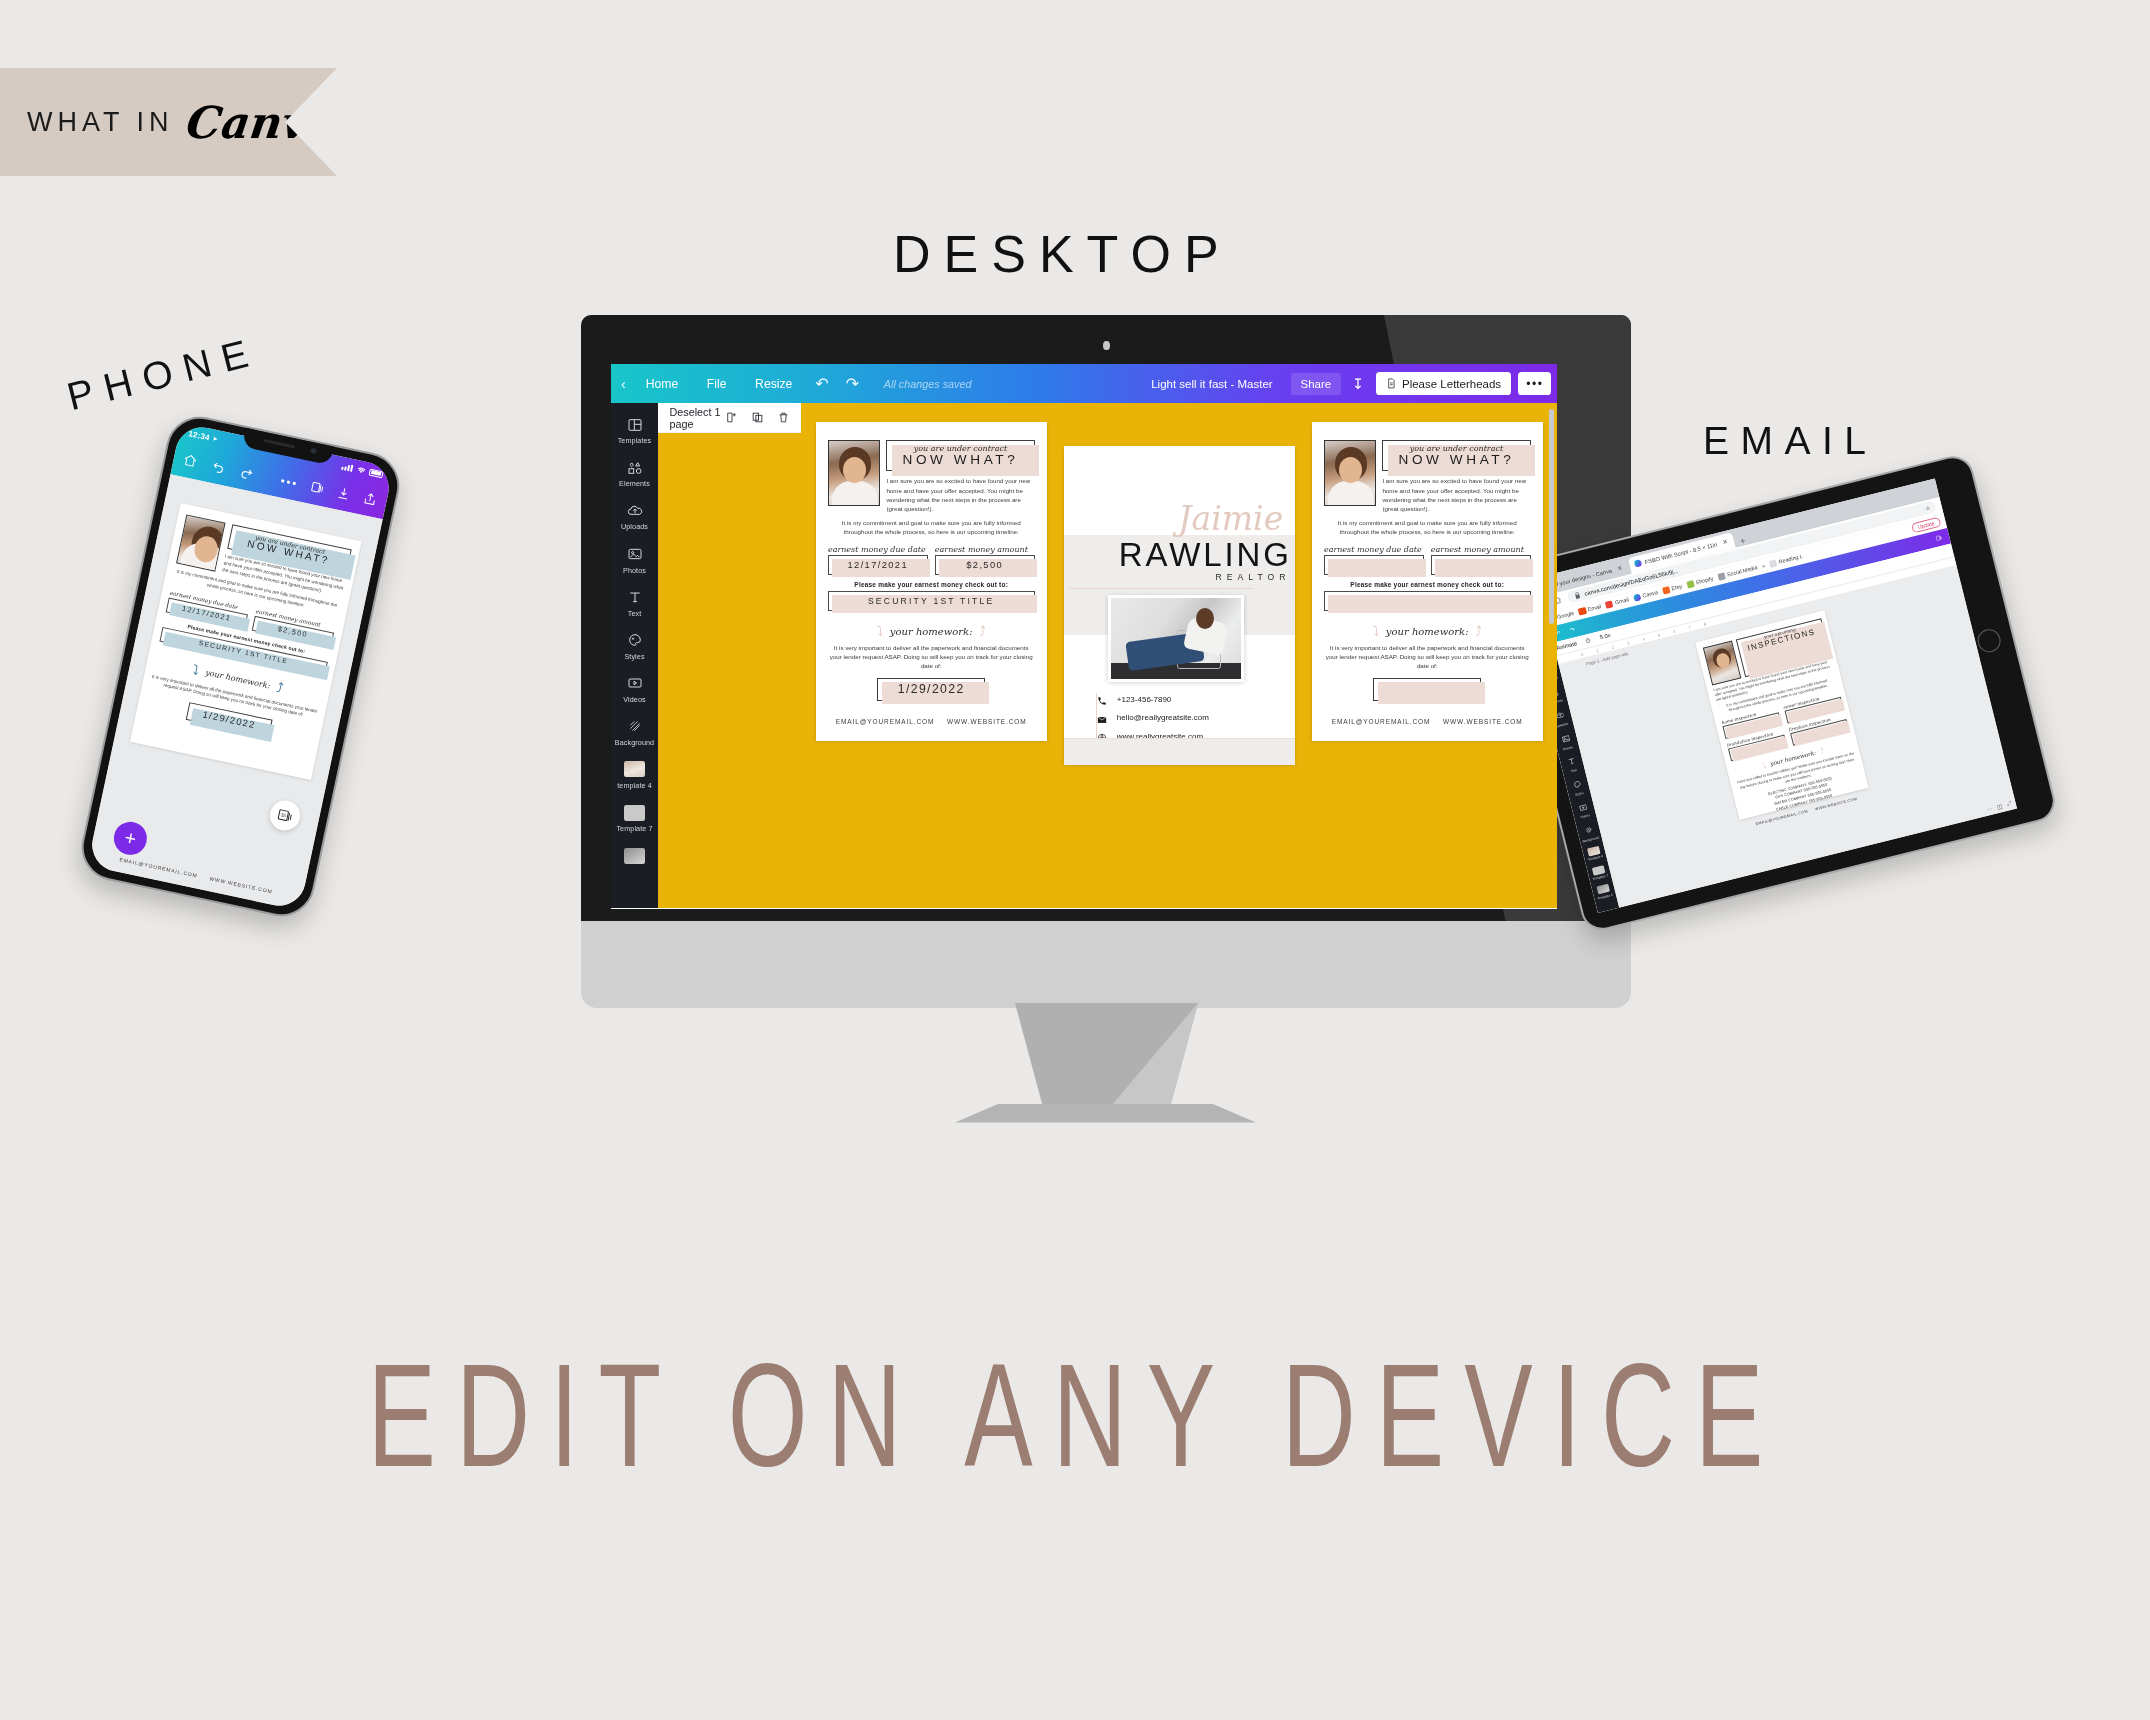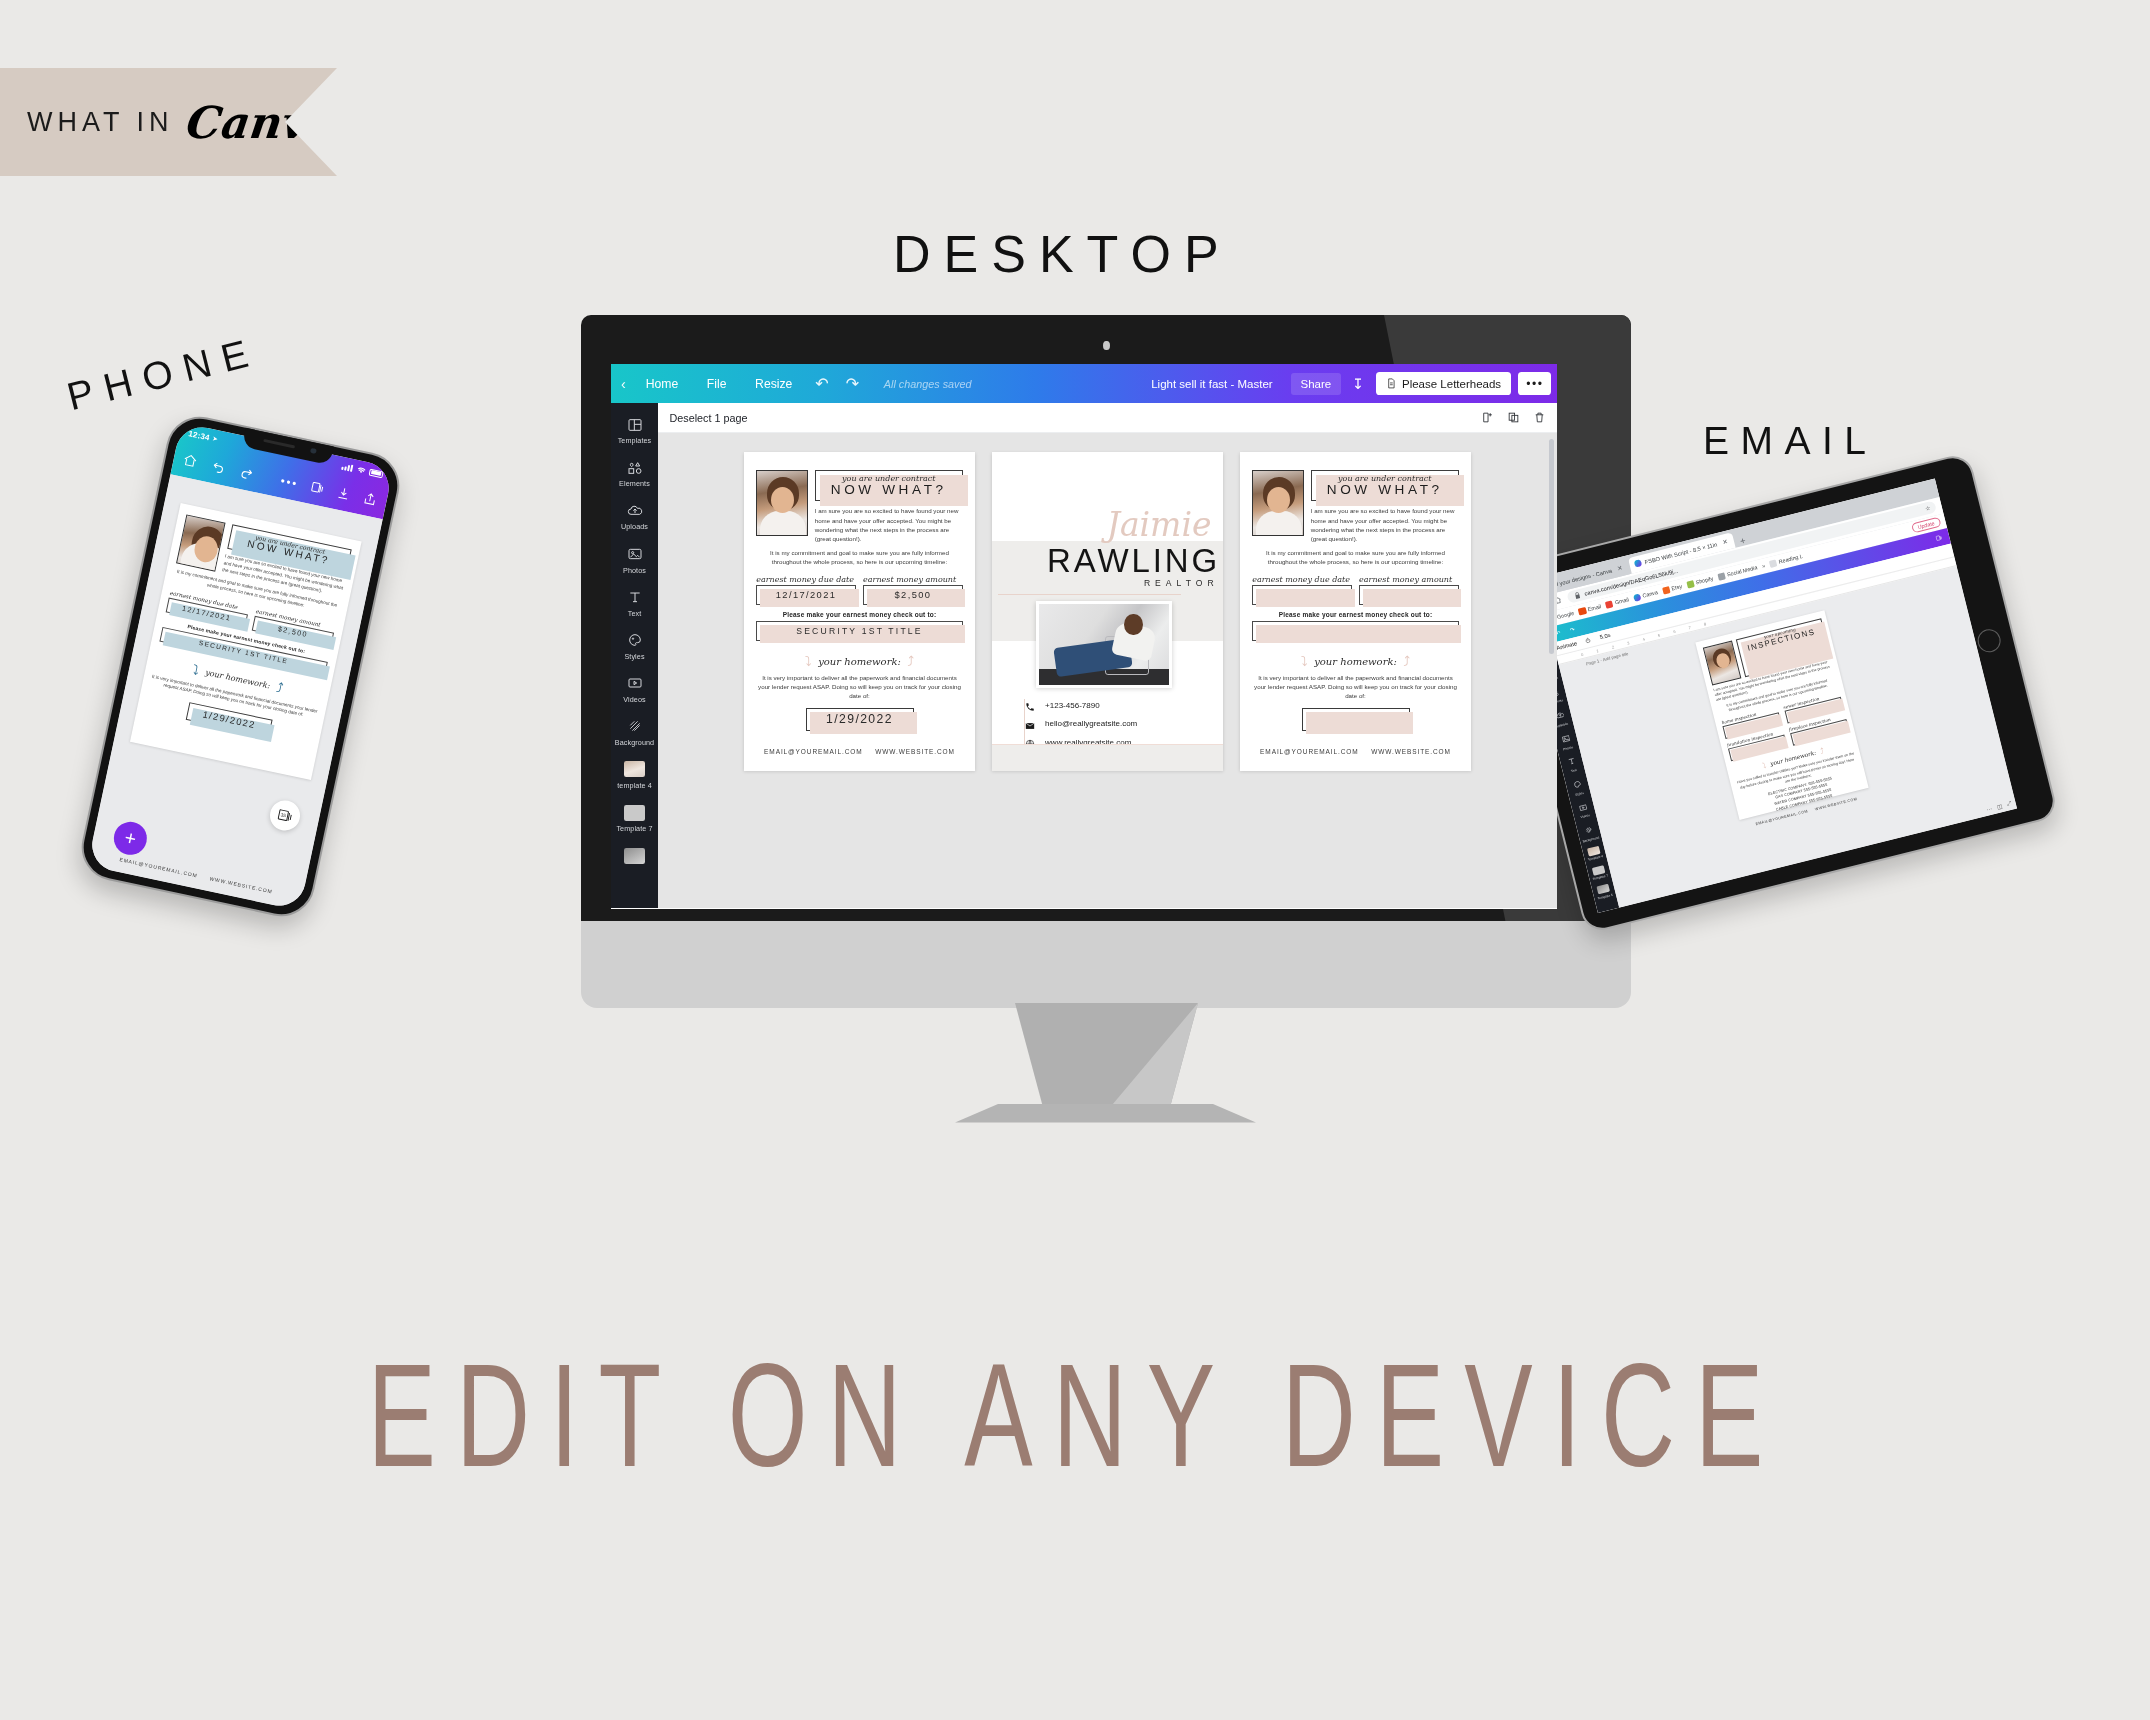--- a/index.html
+++ b/index.html
@@ -116,21 +116,21 @@
   .cv-rail { width:47px; background:#1a1d24; flex:0 0 47px; padding-top:5.7px; overflow:hidden; }
   .rail-item { text-align:center; padding:8px 1.4px 6.5px; color:#d5d7db; }
   .rail-ic { height:16px; display:flex; align-items:center; justify-content:center; }
   .rail-ic svg { width:16px; height:16px; }
   .rail-lb { font-size:7.2px; margin-top:3.6px; letter-spacing:0.1px; }
   .rail-thumb { width:21.5px; height:16px; margin:0 auto; border-radius:2.2px;
     background:linear-gradient(160deg,#c9b5a4,#efe6df 55%,#d8cdc5); }
   .rail-thumb.plain { background:#c9c9c9; }
   .rail-thumb.dark  { background:linear-gradient(150deg,#8d8d8d,#d6d6d6); }
 
-  .cv-main { flex:1; background:#e5e5e5; display:flex; flex-direction:column;justify-content:center; }
+  .cv-main { flex:1; background:#eab308; display:flex; flex-direction:row;justify-content:center; }
   .cv-subbar { height:30px; background:#fff; display:flex; align-items:center;
     padding:0 11.5px; font-size:10.8px; color:#22252b; border-bottom:0.7px solid #eceef0; }
   .cv-subbar .sb-icons { margin-left:auto; display:flex; gap:13px; }
   .cv-subbar .sb-icons svg { width:13px; height:13px; }
   .cv-canvas { flex:1; display:flex; justify-content:center; align-items:flex-start;
     gap:17px; padding:18.6px 14.3px 0; position:relative; }
   .cv-scroll { position:absolute; right:2.9px; top:5.7px; width:5px; height:215px;
     background:#c6c9cf; border-radius:2.9px; }
 
   
@@ -177,21 +177,21 @@
   .ph-date { width:108px; margin:7.2px auto 0; border:1.4px solid #3a3a3a; height:23px; position:relative; }
   .ph-date .fill{position:absolute;left:3.6px;top:3.6px;right:-4.3px;bottom:-4.3px;background:var(--accent,#eddcd6);}
   .ph-date .val{position:relative;z-index:1;display:flex;align-items:center;justify-content:center;
     height:100%;font-size:12.2px;letter-spacing:1.4px;color:#2a2a2a;}
   .ph-foot { position:absolute; left:0; right:0; bottom:16px; text-align:center;
     font-size:6.5px; letter-spacing:0.9px; color:#3a3a3a; }
   .ph-foot span { margin:0 5px; }
 
   
   .bc { width:231px; height:319px; background:#fff; box-shadow:0 0.7px 3.6px rgba(0,0,0,.16);
-    position:relative; overflow:hidden; }
+    position:relative; overflow:hidden;margin-top:24px; }
   .bc-band { position:absolute; left:0; top:89px; width:100%; height:100px; background:#eeedeb; }
   .bc-name { position:absolute; left:0; right:0; top:56px; text-align:right; padding-right:11.5px;
     font-family:"DejaVu Serif",serif; font-style:italic; font-size:33px; color:#e3cac0;
     line-height:1; }
   .bc-last { position:absolute; left:0; right:0; top:92px; text-align:right; padding-right:2.9px;
     font-size:33px; letter-spacing:2.9px; color:#141414; font-weight:400; line-height:1; }
   .bc-role { position:absolute; left:0; right:0; top:126px; text-align:right; padding-right:4.3px;
     font-size:8.6px; letter-spacing:5px; color:#2a2a2a; }
   .bc-hr { position:absolute; left:5.7px; right:42px; top:142px; height:0.7px; background:#e8d3cb; }
   .bc-photo { position:absolute; left:44px; top:149px; width:136px; height:87px;

